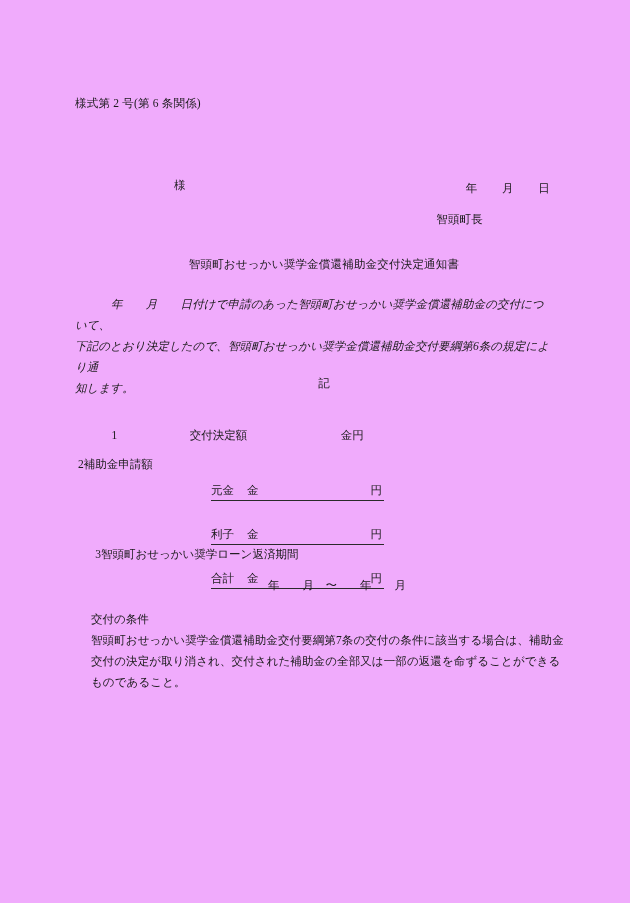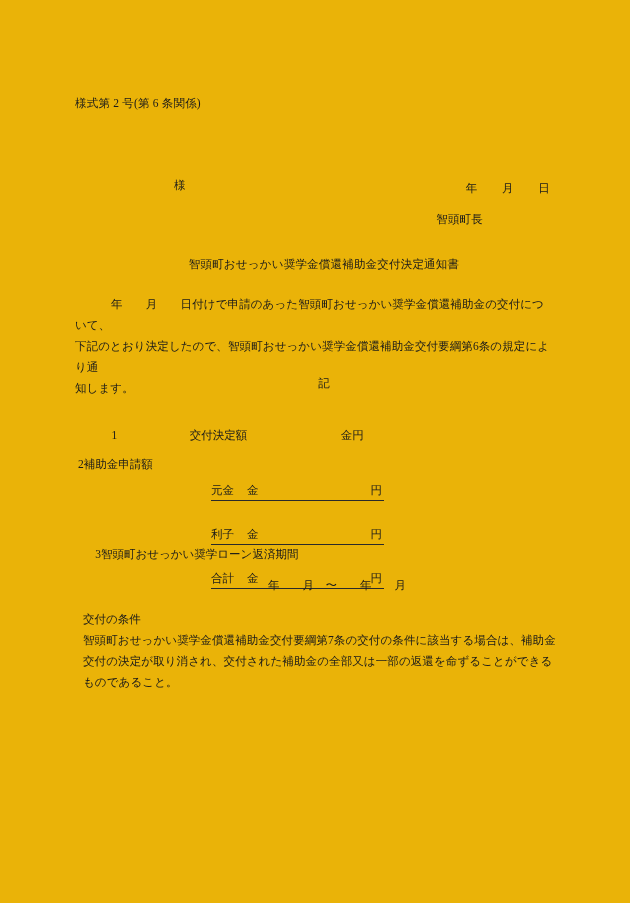--- a/index.html
+++ b/index.html
@@ -11,21 +11,21 @@
     width: 630px;
     height: 903px;
     position: relative;
     font-family: "Liberation Serif", "DejaVu Serif", serif;
     color: #1a1a1a;
     overflow: hidden;
   }
   .page {
     position: absolute;
     inset: 0;
-    background: #eab308;
+    background: #f0abfc;
   }
   .sheet {
     position: absolute;
     left: 75px;
     top: 0;
     width: 480px;
     height: 903px;
   }
   
   .row {
@@ -66,20 +66,21 @@
     width: 480px;
     text-align: center;
     padding-left: 18px;
     box-sizing: border-box;
   }
   .body-block {
     position: absolute;
     top: 294px;
     left: 0;
     width: 480px;
+    font-style: italic;
   }
   .body-line {
     font-size: 11.5px;
     line-height: 21px;
     white-space: pre-wrap;
     letter-spacing: 0.1px;
   }
   .body-line.first {
     text-indent: 36px;
   }
@@ -146,21 +147,21 @@
   .item-3 .period-line {
     display: block;
     margin-top: 4px;
     padding-left: 190px;
     white-space: pre;
   }
   
   .conditions {
     position: absolute;
     top: 609px;
-    left: 8px;
+    left: 16px;
     width: 480px;
   }
   .cond-title {
     font-size: 11.5px;
     line-height: 21px;
   }
   .cond-body {
     font-size: 11.5px;
     line-height: 21px;
     white-space: pre-wrap;

